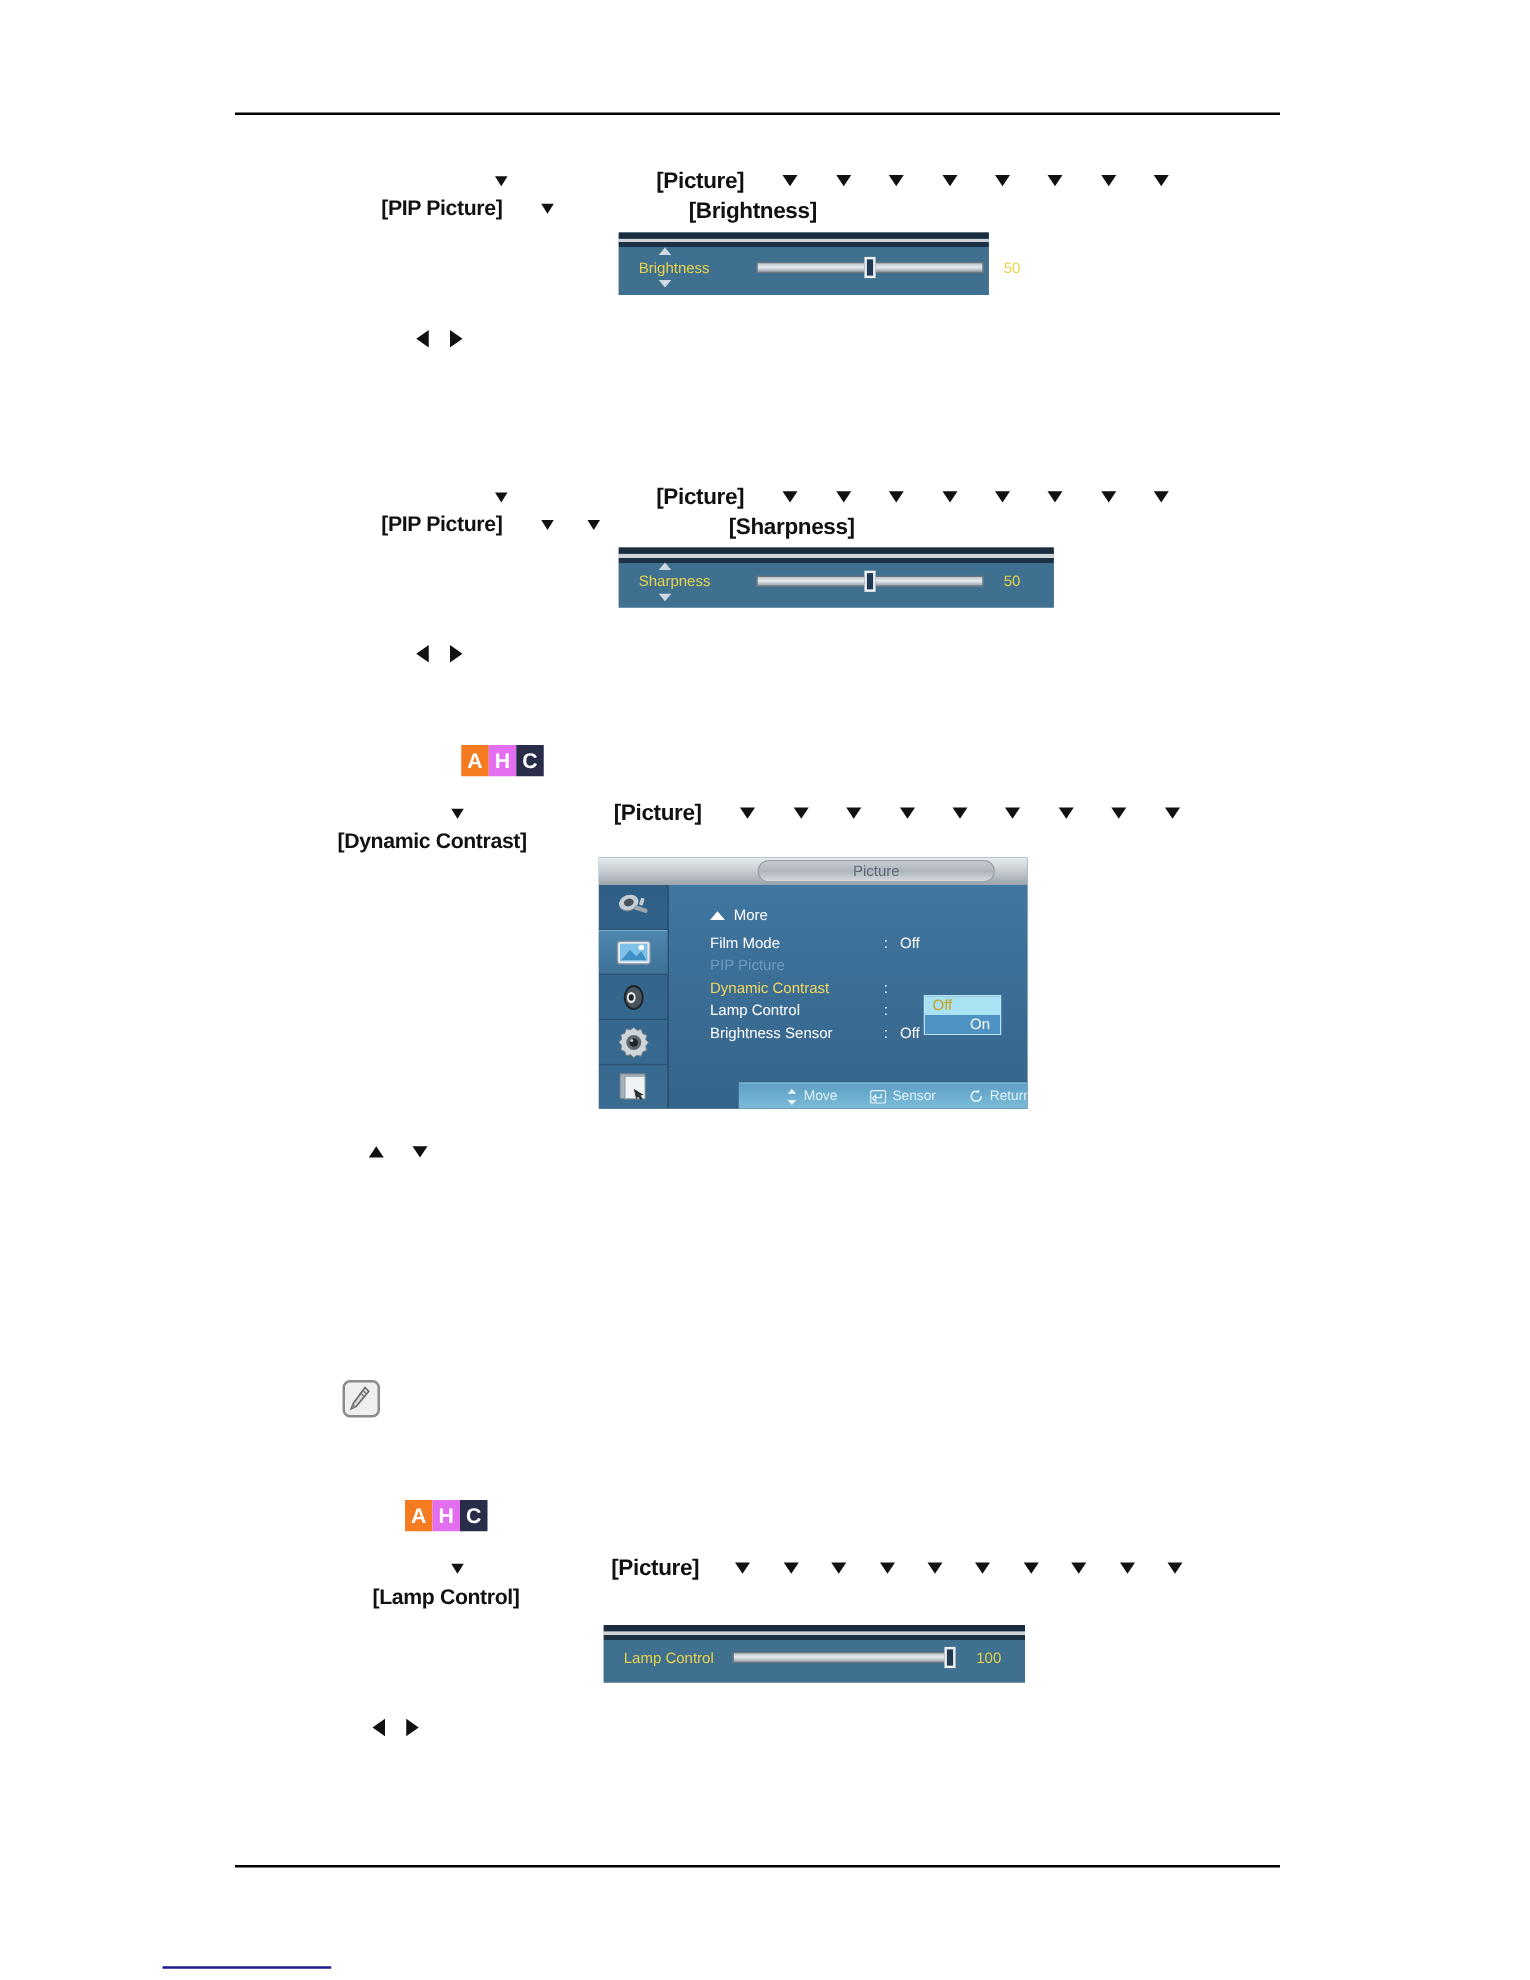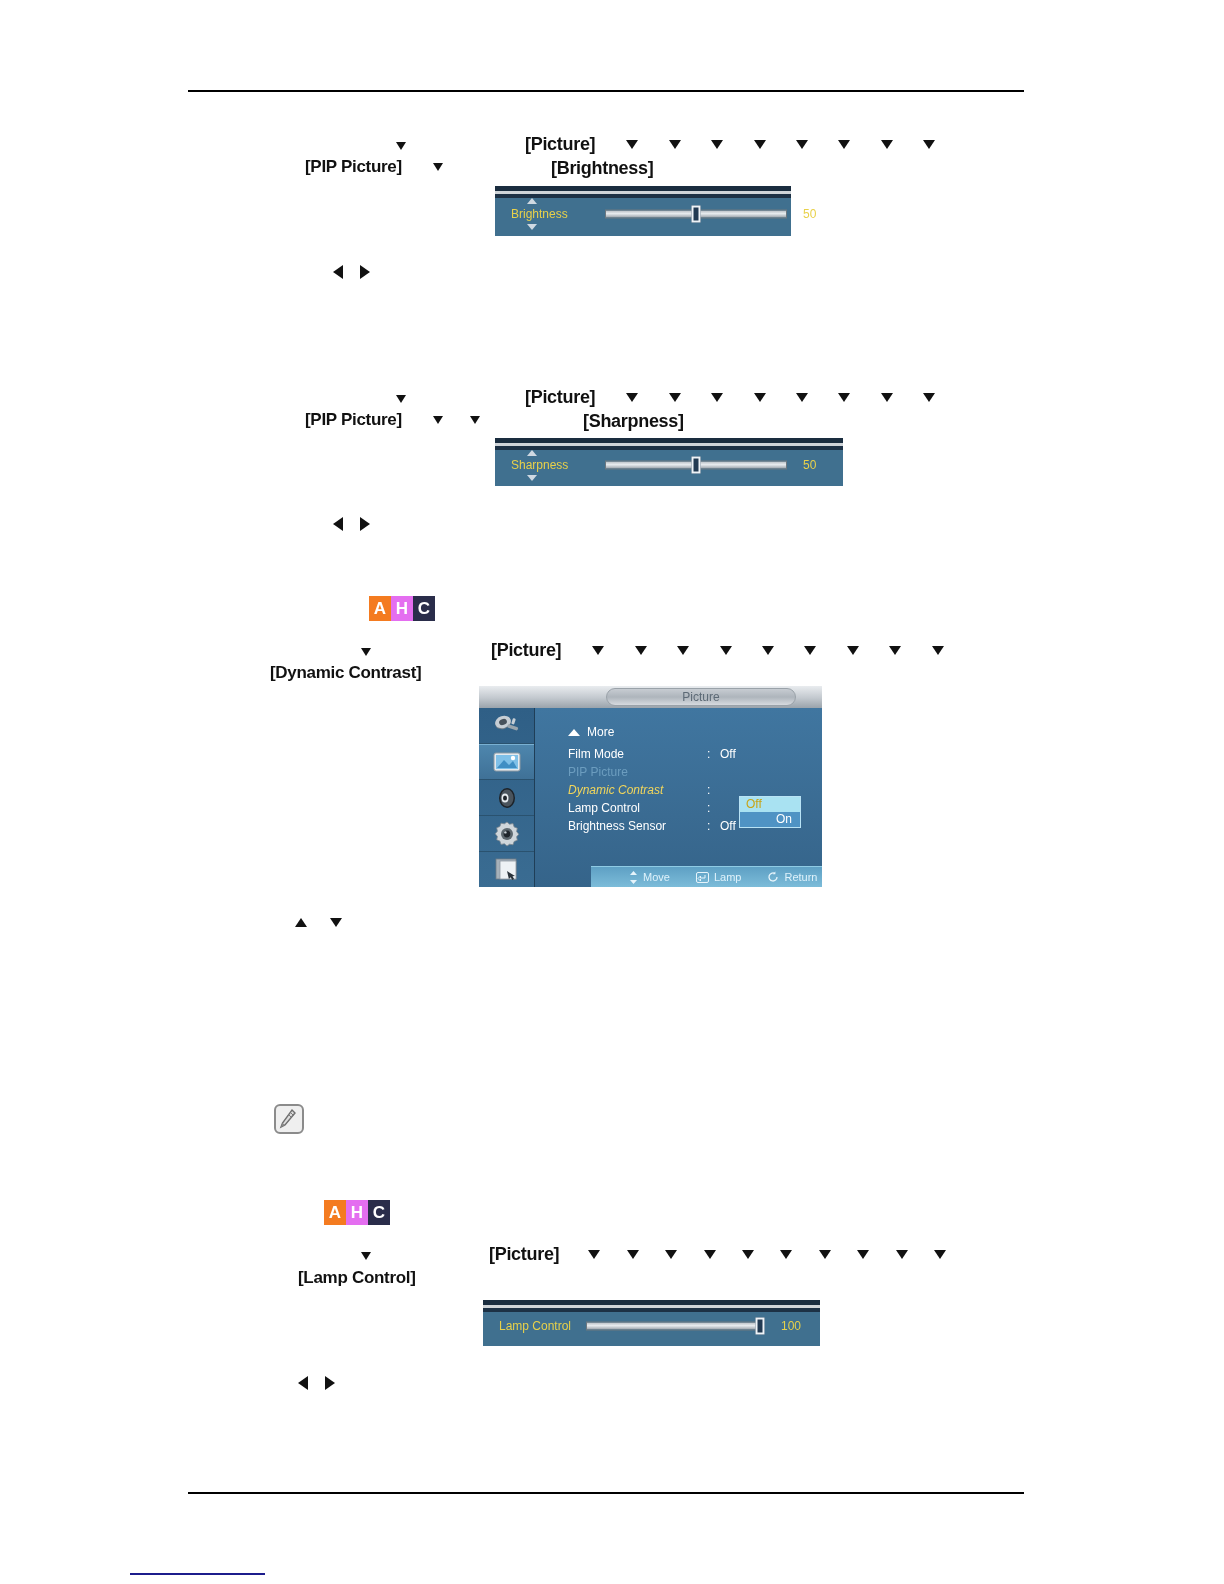--- a/index.html
+++ b/index.html
@@ -298,21 +298,21 @@
     width: 260px;
     font-size: 12px;
     font-family: "Liberation Sans", sans-serif;
     color: #ffffff;
     line-height: 15px;
   }
   .osd-menu .mrow .mname { position: absolute; left: 0; top: 0; white-space: nowrap; }
   .osd-menu .mrow .mcolon { position: absolute; left: 139px; top: 0; }
   .osd-menu .mrow .mval { position: absolute; left: 152px; top: 0; }
   .osd-menu .mrow.dim { color: #6c9dbf; }
-  .osd-menu .mrow.sel .mname { color: #f2d65b; font-style: italic; }
+  .osd-menu .mrow.sel .mname { color: #f2d65b; }
 
   .osd-menu .dropdown {
     position: absolute;
     left: 204px;
     top: 88px;
     width: 62px;
     height: 32px;
     border: 1px solid #b9e3f5;
     box-sizing: border-box;
   }
@@ -590,21 +590,21 @@
         </span>
         <span>Move</span>
       </div>
       <div class="fitem">
         <span>
           <svg width="13" height="11" viewBox="0 0 13 11">
               <rect x="0.5" y="0.5" width="12" height="10" rx="1.5" fill="none" stroke="#e6f4fb"></rect>
               <path d="M9 3 V6 H4.5 V4 L2 6.5 L4.5 9 V7" fill="none" stroke="#e6f4fb" stroke-width="1"></path>
             </svg>
         </span>
-        <span>Lamp</span>
+        <span>Sensor</span>
       </div>
       <div class="fitem">
         <span>
           <svg width="12" height="12" viewBox="0 0 12 12">
               <path d="M10 6 a4 4 0 1 1 -2.2 -3.6" fill="none" stroke="#e6f4fb" stroke-width="1.3"></path>
               <path d="M8.4 0.6 L8.4 3.2 L5.8 3.2 Z" fill="#e6f4fb"></path>
             </svg>
         </span>
         <span>Return</span>
       </div>

